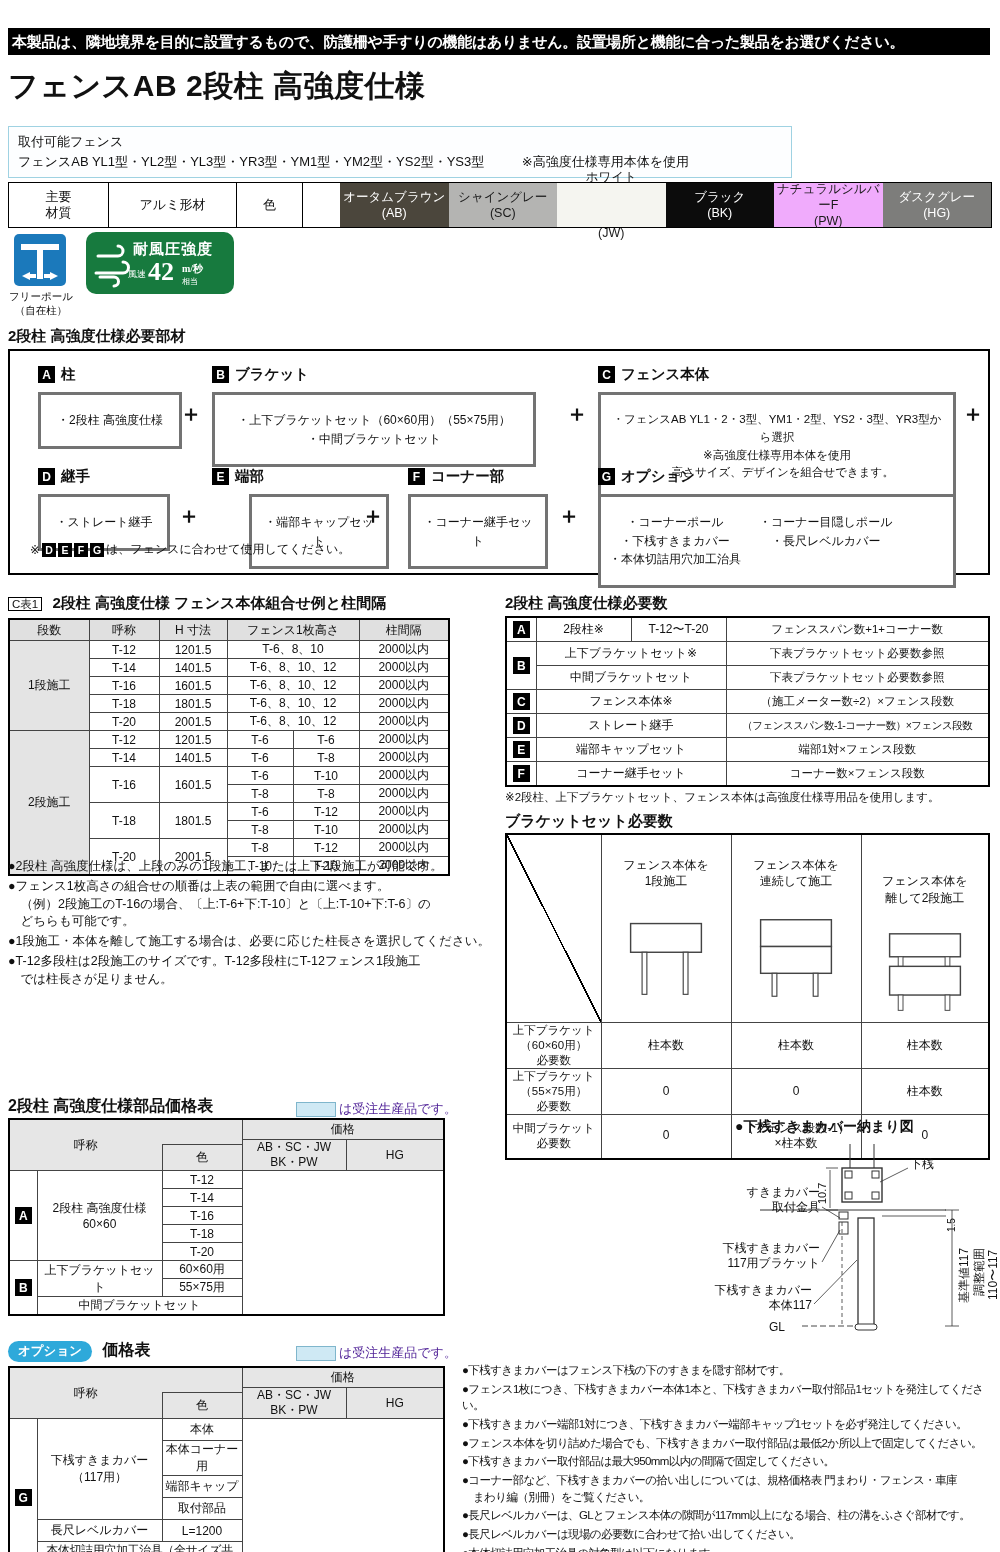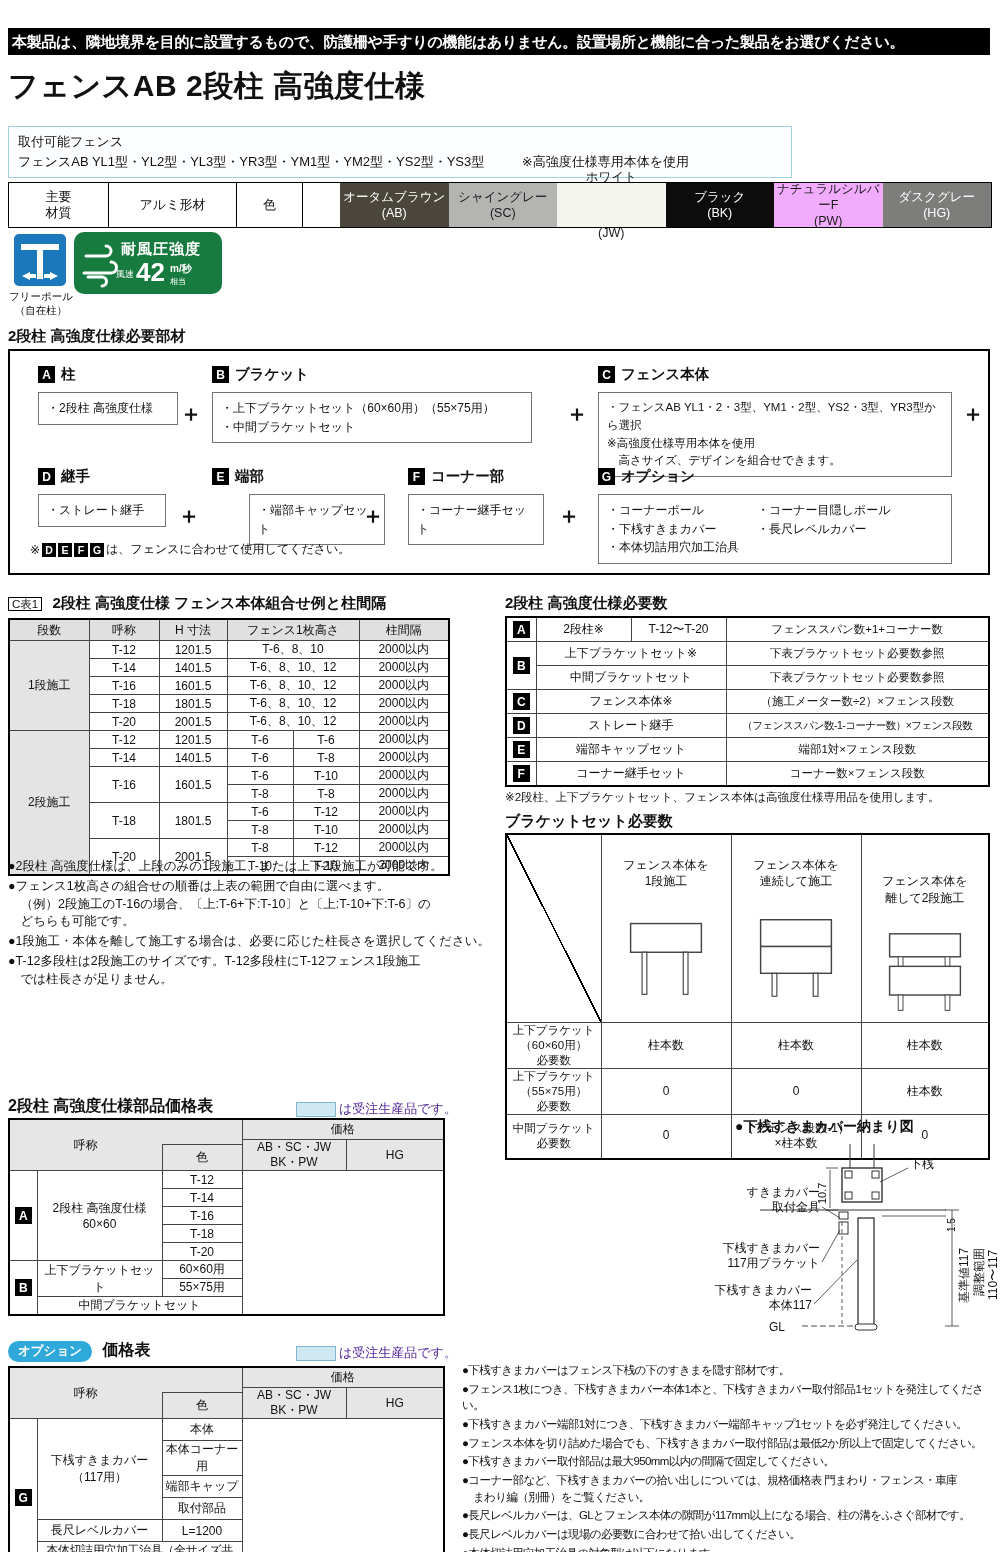--- a/index.html
+++ b/index.html
@@ -15,35 +15,35 @@
   .compat .note{margin-left:34px;}
   
   .mat-table{left:8px;top:182px;width:984px;height:46px;display:flex;border:1px solid #000;box-sizing:border-box;}
   .mat-cell{border-right:1px solid #000;display:flex;align-items:center;justify-content:center;
             text-align:center;font-size:13px;white-space:pre-line;box-sizing:border-box;line-height:1.25;}
   .color-cell{flex:1;display:flex;flex-direction:column;align-items:center;justify-content:center;
               font-size:12.5px;line-height:1.3;text-align:center;}
   
   .freepole{left:14px;top:234px;width:52px;height:52px;background:#1b79bb;border-radius:5px;}
   .freepole-label{left:4px;top:290px;width:74px;font-size:10.5px;line-height:1.3;white-space:pre-line;text-align:center;}
-  .windbadge{left:74px;top:232px;width:148px;height:62px;background:#177a3e;border-radius:10px;color:#fff;}
+  .windbadge{left:86px;top:232px;width:148px;height:62px;background:#177a3e;border-radius:10px;color:#fff;font-family:Liberation Serif, serif;}
   .wind-title{position:absolute;left:47px;top:8px;font-size:15px;font-weight:bold;letter-spacing:1px;}
   .wind-prefix{position:absolute;left:42px;top:36px;font-size:9px;}
   .wind-value{position:absolute;left:62px;top:25px;font-size:26px;font-weight:bold;}
   .wind-unit-top{position:absolute;left:96px;top:30px;font-size:10px;font-weight:bold;}
   .wind-unit-bottom{position:absolute;left:96px;top:44px;font-size:8px;}
   
   .section-h{font-size:15px;font-weight:bold;}
   .parts-box{left:8px;top:349px;width:982px;height:226px;border:2px solid #000;box-sizing:border-box;}
   .pgroup{position:absolute;}
   .pg-header{display:flex;align-items:center;gap:6px;font-size:14.5px;font-weight:bold;}
   .chip{background:#000;color:#fff;font-size:12px;font-weight:bold;width:17px;height:17px;
         display:inline-flex;align-items:center;justify-content:center;flex:none;}
   .chip.sm{width:14px;height:14px;font-size:10.5px;}
-  .pbox{border:1px solid #737373;margin-top:8px;padding:6px 8px;font-size:12px;line-height:1.55;background:#fff;}
+  .pbox{border:3px solid #737373;margin-top:8px;padding:16px 8px;font-size:12px;line-height:1.55;background:#fff;text-align:center;}
   .plus{position:absolute;font-size:22px;font-weight:bold;}
   .gcols{display:flex;gap:18px;}
   .pnote{position:absolute;left:20px;top:190px;font-size:12px;display:flex;align-items:center;gap:2px;}
   
   .tag{border:1px solid #000;font-size:11.5px;font-weight:normal;padding:0 3px;margin-right:6px;}
   table.dtab{border-collapse:collapse;border:2px solid #000;table-layout:fixed;}
   table.dtab td{border:1px solid #444;font-size:12px;text-align:center;padding:0 2px;overflow:hidden;white-space:pre-line;}
   #c1-table td{height:16px;}
   #c1-table .hd{background:#e0e0e0;height:20px;}
   #c1-table .glabel{background:#e4e4e4;}

